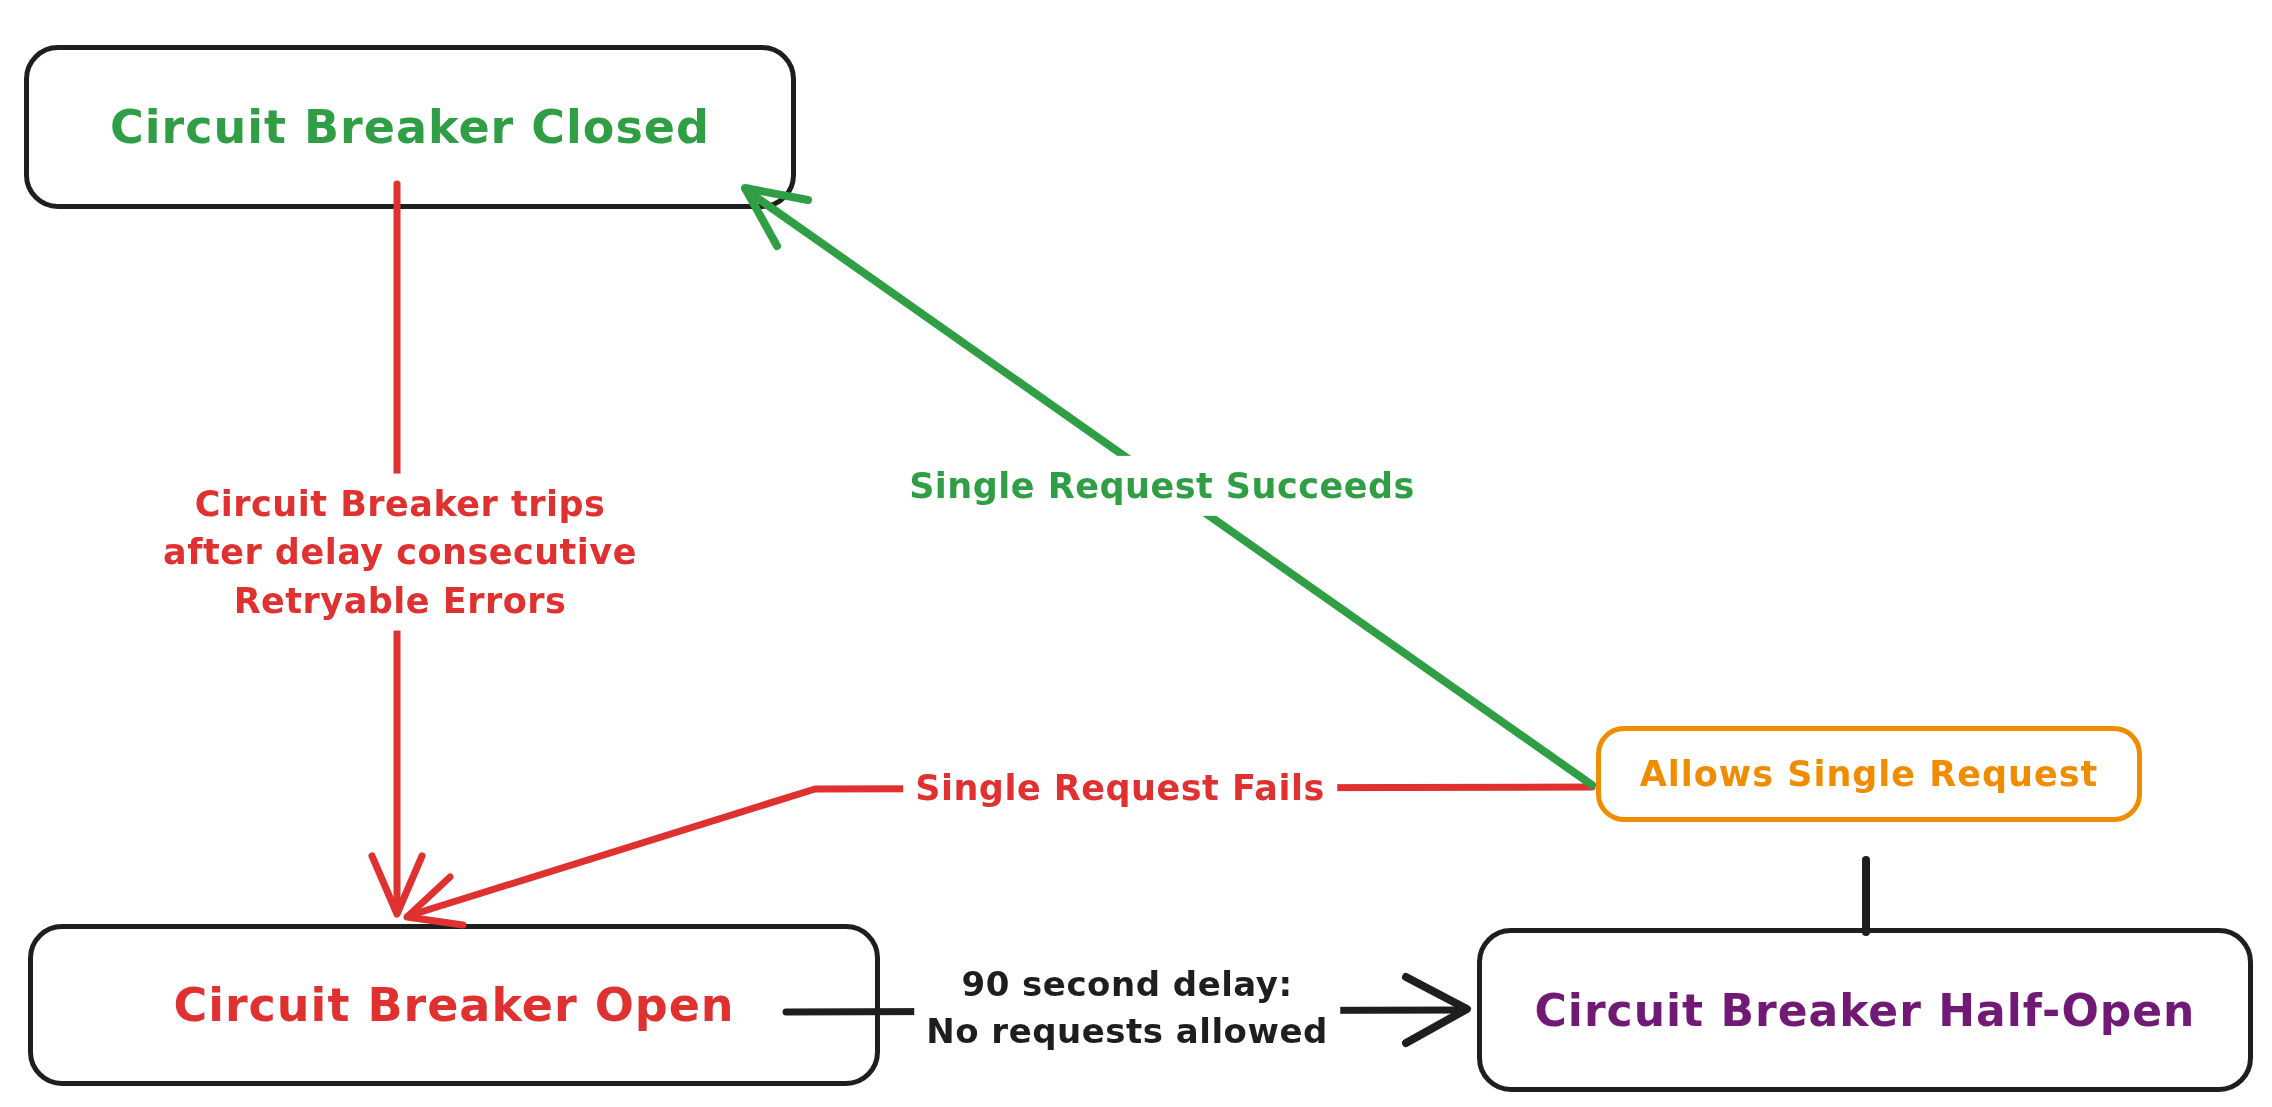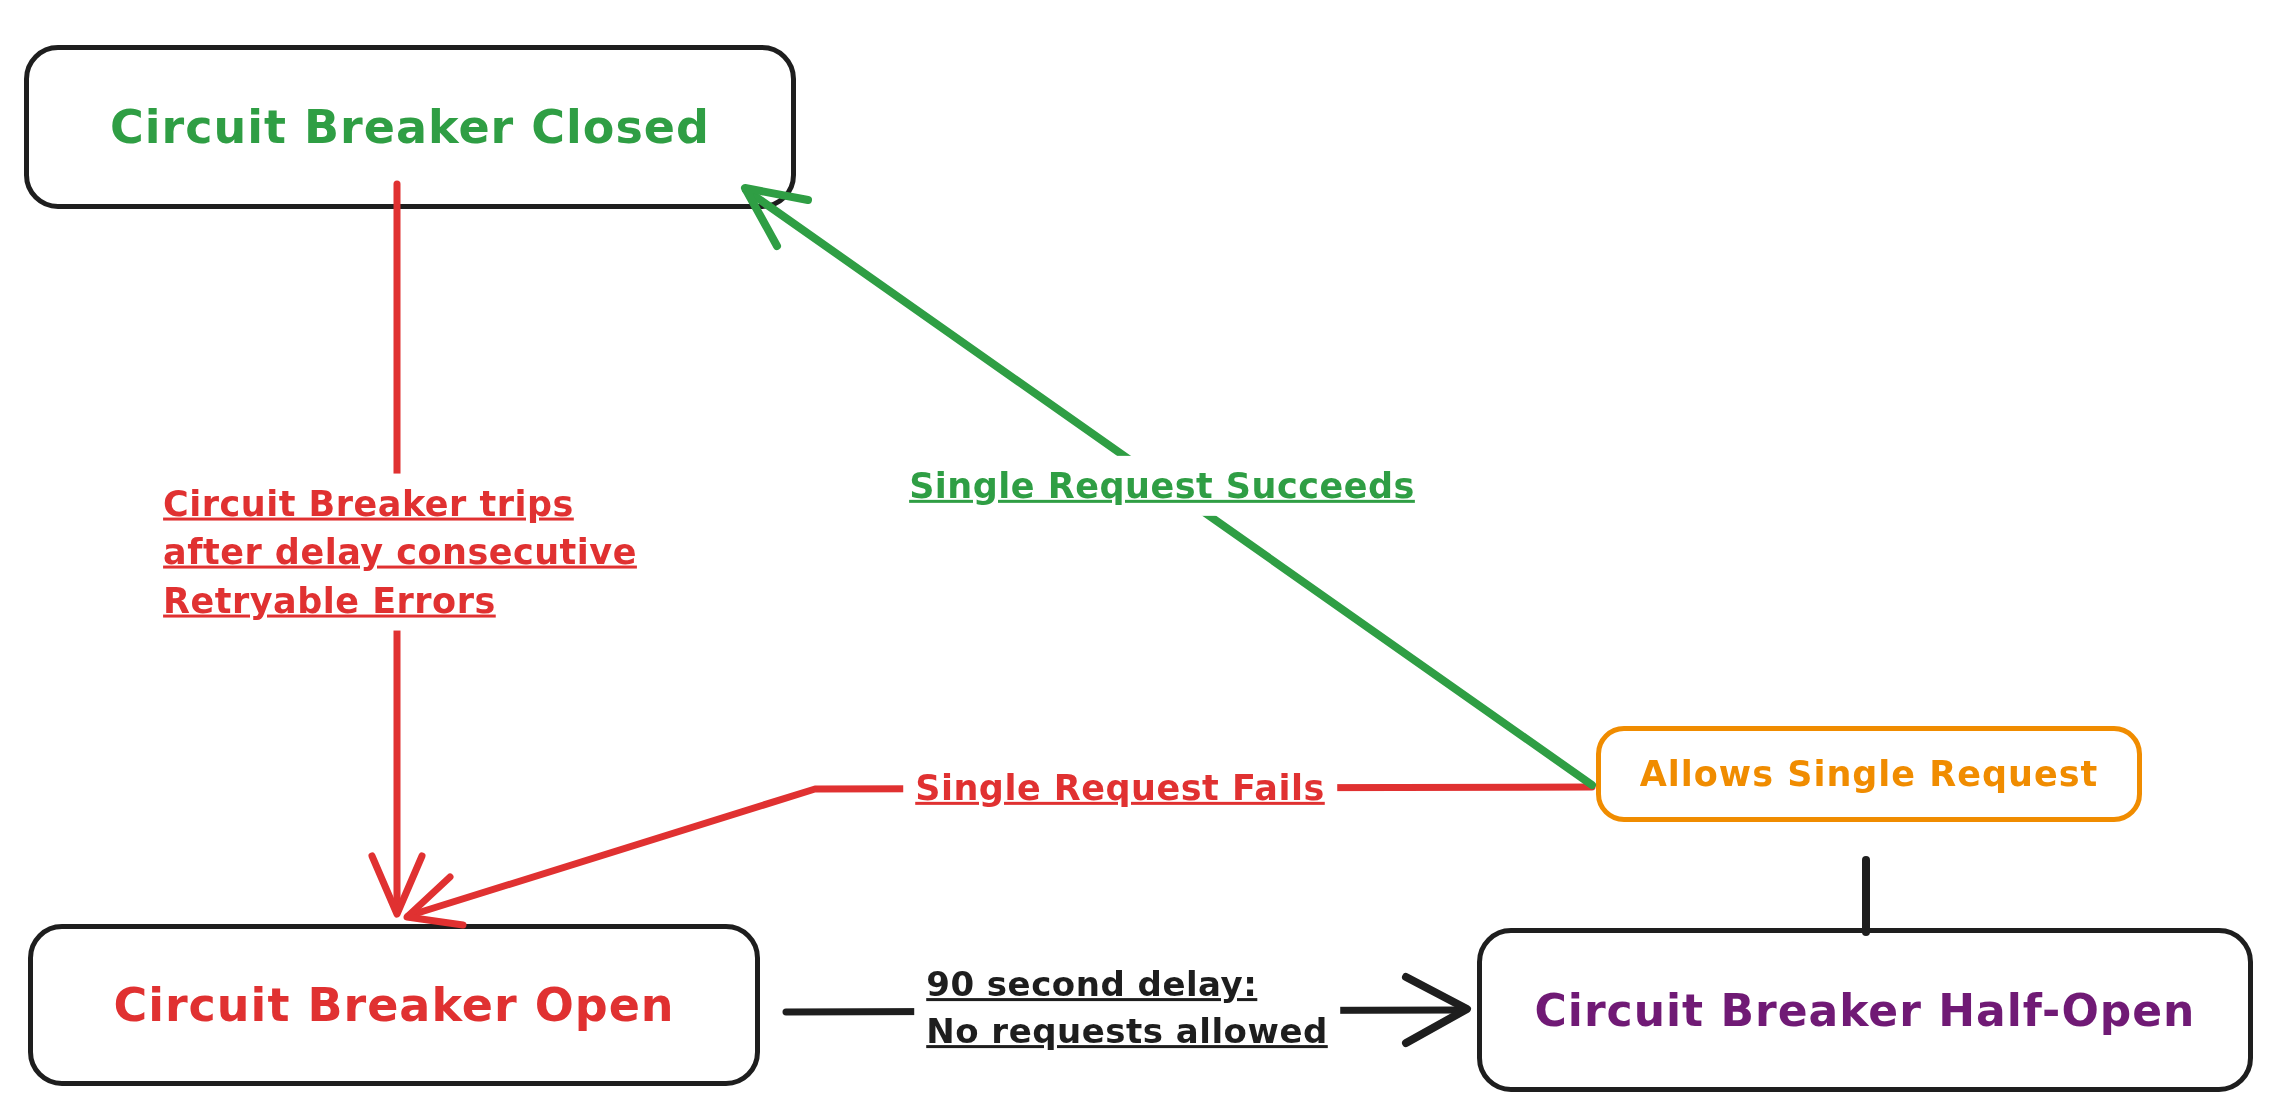--- a/index.html
+++ b/index.html
@@ -19,46 +19,45 @@
     border: 5px solid #1e1e1e;
     border-radius: 34px;
     display: flex;
     align-items: center;
     justify-content: center;
     text-align: center;
     z-index: 2;
   }
   .node-label { letter-spacing: 1px; }
   .node-closed    { left: 24px;   top: 18px;  width: 772px; height: 164px; margin-top: 27px; }
-  .node-open      { left: 28px;   top: 924px; width: 732px; height: 162px; }
+  .node-open      { left: 28px;   top: 924px; width: 852px; height: 162px; }
   .node-half-open { left: 1477px; top: 928px; width: 776px; height: 164px; }
   .node-allows    { left: 1596px; top: 726px; width: 546px; height: 96px;
                     border-color: #f08c00; border-radius: 28px; }
   .node-closed .node-label    { color: #2f9e44; font-size: 46px; }
   .node-open .node-label      { color: #e03131; font-size: 46px; }
   .node-half-open .node-label { color: #701a75; font-size: 44px; }
   .node-allows .node-label    { color: #f08c00; font-size: 35px; }
 
   
   svg.edges { position: absolute; left: 0; top: 0; z-index: 3; pointer-events: none; }
   svg.edges path { fill: none; stroke-linecap: round; stroke-linejoin: round; }
 
   
   .edge-label {
     position: absolute;
     transform: translate(-50%, -50%);
     background: #ffffff;
     padding: 6px 12px;
-    text-align: left;
+    text-align: center;
     font-size: 35px;
     line-height: 1.38;
     letter-spacing: 0.5px;
     white-space: nowrap;
     z-index: 4;
-    text-decoration: underline;
   }
   .label-trip    { left: 400px;  top: 552px;  color: #e03131; }
   .label-succeed { left: 1162px; top: 486px;  color: #2f9e44; }
   .label-fail    { left: 1120px; top: 788px;  color: #e03131; }
   .label-delay   { left: 1127px; top: 1008px; color: #1e1e1e; font-size: 34px; }
 </style>
 </head>
 <body>
 
 <div class="canvas">

